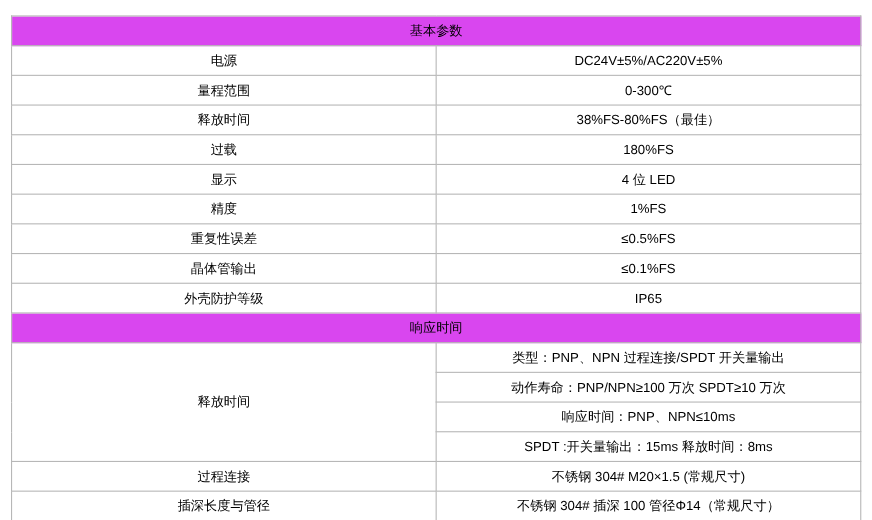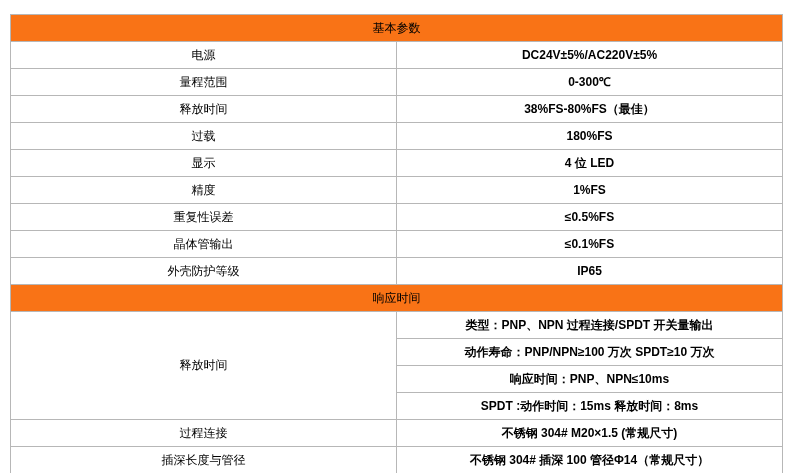--- a/index.html
+++ b/index.html
@@ -28,30 +28,29 @@
   table.spec td {
     border: 1px solid #b7b7b7;
     height: 24px;
     text-align: center;
     vertical-align: middle;
     font-size: 12px;
     line-height: 1.2;
     padding: 1px 4px;
   }
   td.section {
-    background: #f97316;
+    background: #d946ef;
     font-weight: normal;
     margin-left: 12px;
   }
   td.label {
     width: 395px;
   }
   td.value {
     width: 376px;
-    font-weight: bold;
   }
   .nowrap {
     white-space: nowrap;
   }
 </style>
 </head>
 <body>
 
 <div class="sheet">
   <table class="spec">
@@ -104,21 +103,21 @@
         <td class="label" rowspan="4">释放时间</td>
         <td class="value nowrap">类型：PNP、NPN 过程连接/SPDT 开关量输出</td>
       </tr>
       <tr>
         <td class="value nowrap">动作寿命：PNP/NPN≥100 万次    SPDT≥10 万次</td>
       </tr>
       <tr>
         <td class="value nowrap">响应时间：PNP、NPN≤10ms</td>
       </tr>
       <tr>
-        <td class="value nowrap">SPDT :动作时间：15ms    释放时间：8ms</td>
+        <td class="value nowrap">SPDT :开关量输出：15ms    释放时间：8ms</td>
       </tr>
       <tr>
         <td class="label">过程连接</td>
         <td class="value nowrap">不锈钢 304#    M20×1.5 (常规尺寸)</td>
       </tr>
       <tr>
         <td class="label">插深长度与管径</td>
         <td class="value nowrap">不锈钢 304# 插深 100 管径Φ14（常规尺寸）</td>
       </tr>
 

